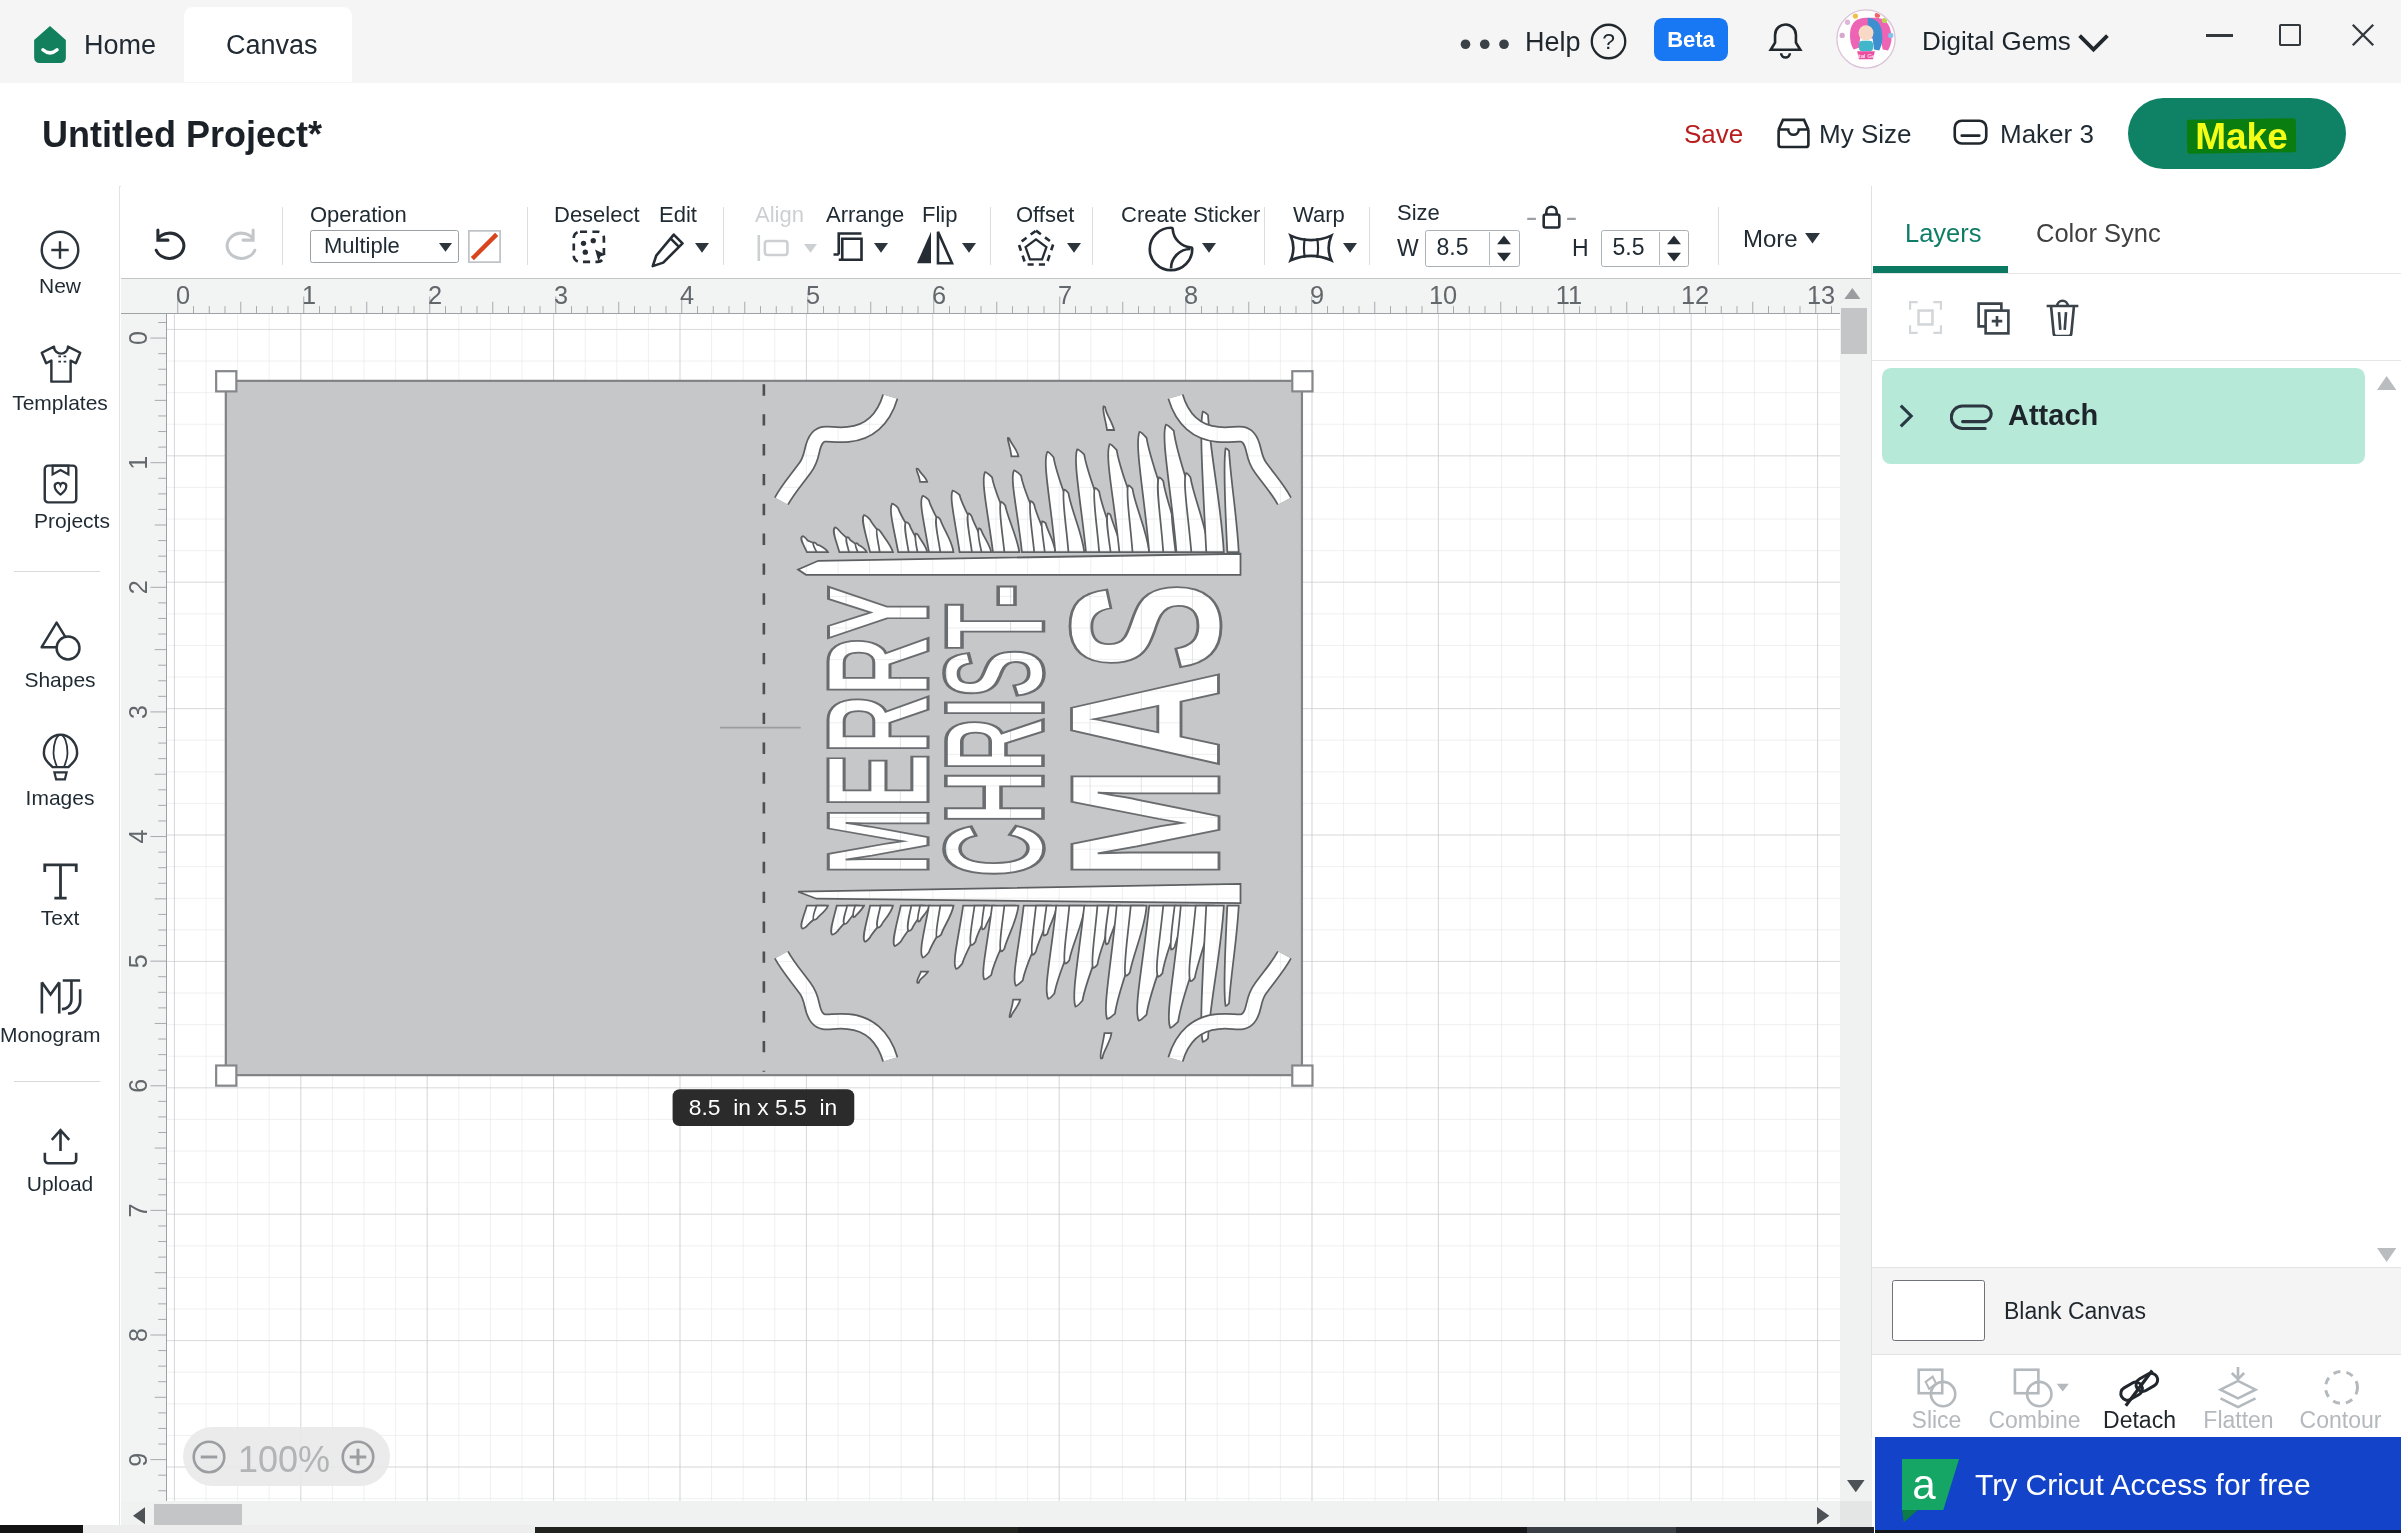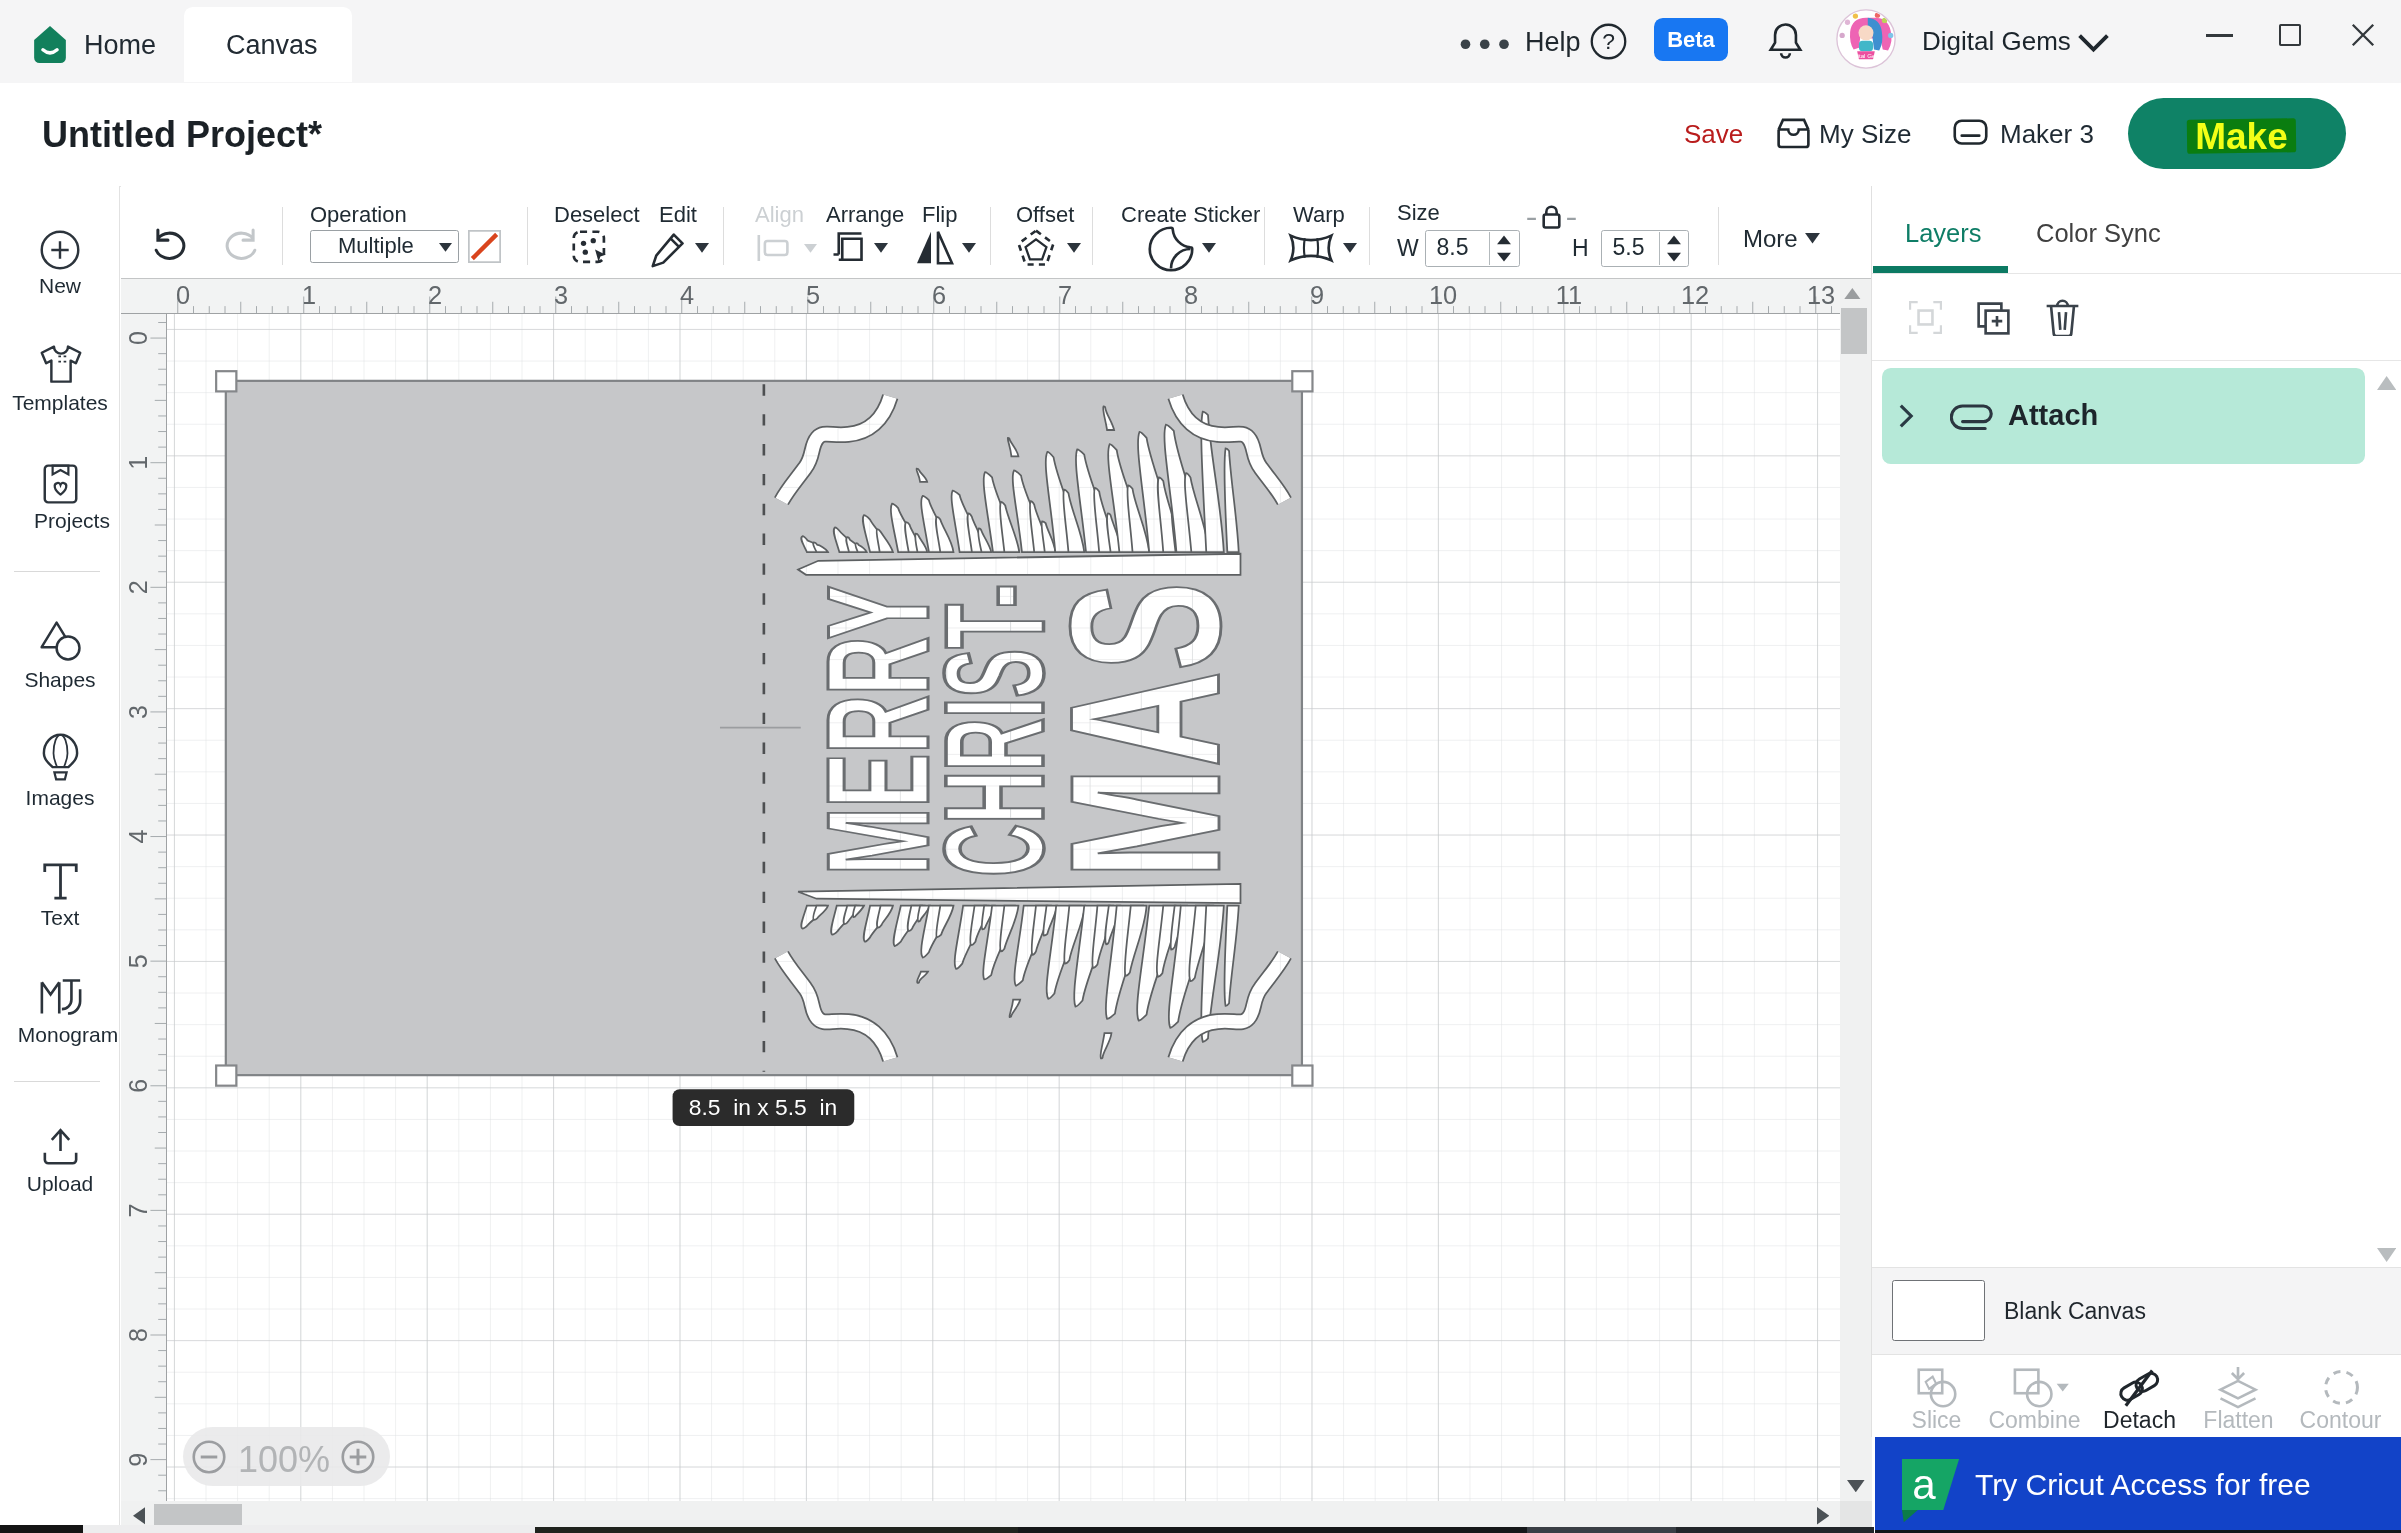--- a/index.html
+++ b/index.html
@@ -108,37 +108,37 @@
 <div class="abs" style="left:0;top:786px;width:120px;text-align:center;font-size:21px;color:#1f2a33">Images</div>
 <svg class="abs" style="left:43px;top:863px" width="35" height="37" viewBox="0 0 40 42">
 <path d="M2 10 V2 h36 v8 M20 2 v38 M13 40 h14" fill="none" stroke="#2c343c" stroke-width="3.2"></path>
   </svg>
 <div class="abs" style="left:0;top:906px;width:120px;text-align:center;font-size:21px;color:#1f2a33">Text</div>
 <svg class="abs" style="left:39px;top:977px" width="44" height="40" viewBox="0 0 50 46">
 <path d="M3 42 V6 m0 0 l10 14 L23 6 m0 0 v36" fill="none" stroke="#2c343c" stroke-width="3"></path>
 <path d="M27 4 h20 M37 4 v22 a11 11 0 0 1 -11 11" fill="none" stroke="#2c343c" stroke-width="3"></path>
 <path d="M47 14 v14 a14 14 0 0 1 -14 14" fill="none" stroke="#2c343c" stroke-width="3"></path>
   </svg>
-<div class="abs" style="left:0;top:1023px;width:136px;text-align:center;font-size:21px;color:#1f2a33">Monogram</div>
+<div class="abs" style="left:0;top:1023px;width:136px;font-size:21px;color:#1f2a33">Monogram</div>
 <div class="abs" style="left:14px;top:1081px;width:86px;height:0.9px;background:#d9d9d9"></div>
 <svg class="abs" style="left:41px;top:1125px" width="39" height="40" viewBox="0 0 44 46">
 <path d="M22 30 V8 M12 17 L22 6 l10 11" fill="none" stroke="#2c343c" stroke-width="3"></path>
 <path d="M4 32 v8 a4 4 0 0 0 4 4 h28 a4 4 0 0 0 4 -4 v-8" fill="none" stroke="#2c343c" stroke-width="3"></path>
   </svg>
 <div class="abs" style="left:0;top:1172px;width:120px;text-align:center;font-size:21px;color:#1f2a33">Upload</div>
 <div class="abs" style="left:121px;top:186px;width:1750px;height:93px;background:#fff;border-bottom:1.8px solid #c3c5c6"></div>
 <svg class="abs" style="left:151px;top:225px" width="39" height="37" viewBox="0 0 46 44">
 <path d="M8 6 v12 h12 M8 16 a17 15 0 1 1 -2 14" fill="none" stroke="#252c33" stroke-width="3.6" stroke-linecap="round"></path>
   </svg>
 <svg class="abs" style="left:221px;top:225px" width="39" height="37" viewBox="0 0 46 44">
 <path d="M38 6 v12 h-12 M38 16 a17 15 0 1 0 2 14" fill="none" stroke="#c3c7ca" stroke-width="3.6" stroke-linecap="round"></path>
   </svg>
 <div class="abs" style="left:282px;top:207px;width:0.9px;height:58px;background:#dddddd"></div>
 <div class="abs" style="left:310px;top:202px;font-size:22px;color:#202b33">Operation</div>
-<div class="abs" style="left:310px;top:230px;width:149px;height:33px;border:1.8px solid #9aa0a4;border-radius:2.6px;background:#fff;font-size:22px;color:#202b33;line-height:30px;padding-left:27px">Multiple</div>
+<div class="abs" style="left:310px;top:230px;width:149px;height:33px;border:1.8px solid #9aa0a4;border-radius:2.6px;background:#fff;font-size:22px;color:#202b33;line-height:30px;padding-left:13px">Multiple</div>
 <svg class="abs" style="left:439px;top:243px" width="13" height="8.8" viewBox="0 0 15 10">
     <path d="M0 0 h15 l-7.5 10 Z" fill="#2c343c"></path>
   </svg>
 <svg class="abs" style="left:468px;top:230px" width="33" height="33" viewBox="0 0 38 38">
 <rect x="1" y="1" width="36" height="36" fill="#fff" stroke="#c0c4c7" stroke-width="2"></rect>
 <path d="M5 33 L33 5" stroke="#d9441d" stroke-width="5"></path>
   </svg>
 <div class="abs" style="left:527px;top:207px;width:0.9px;height:58px;background:#dddddd"></div>
 <div class="abs" style="left:554px;top:202px;font-size:22px;color:#202b33">Deselect</div>
 <svg class="abs" style="left:572px;top:230px" width="39" height="39" viewBox="0 0 44 44">

